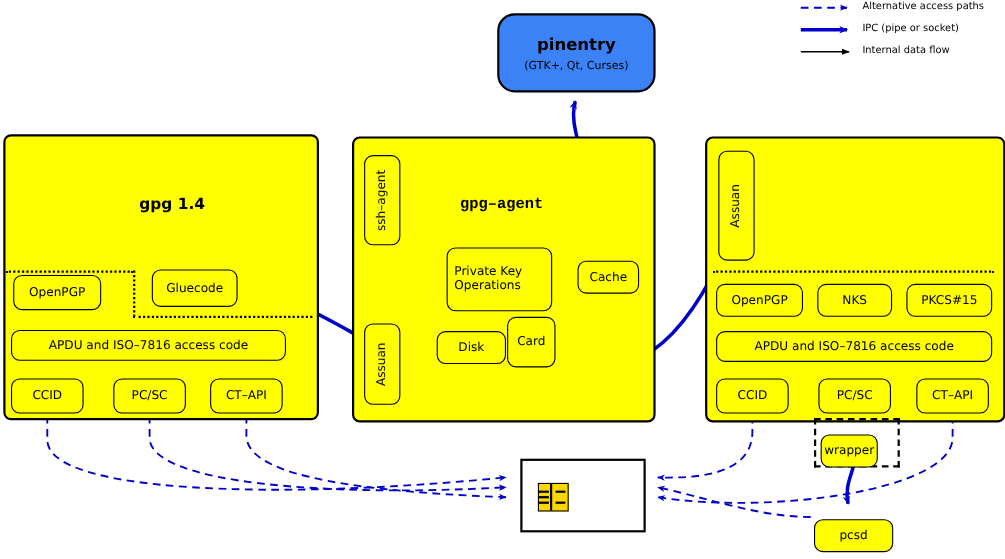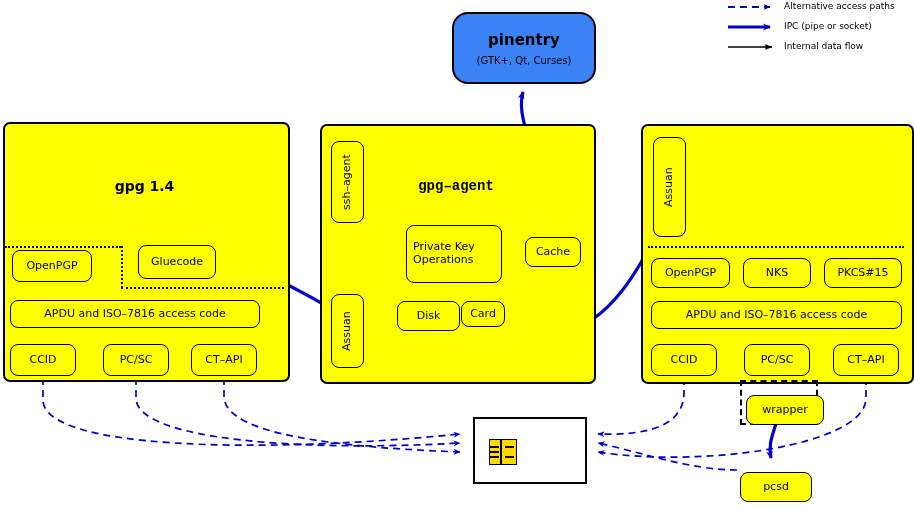--- a/index.html
+++ b/index.html
@@ -84,63 +84,63 @@
       <path d="M502,252 L524,252" marker-end="url(#ah-black)"></path>
       <path d="M524,252 L502,252" marker-end="url(#ah-black)"></path>
       <path d="M443,284 L423,300" marker-end="url(#ah-black)"></path>
       <path d="M447,284 L476,300" marker-end="url(#ah-black)"></path>
     </g>
 
     <path d="M777,402 C782,424 766,436 771,458" stroke="#0000cc" stroke-width="3.2" fill="none" marker-end="url(#ah-blue)"></path>
   </svg>
 
   <div class="container-box" id="box-gpg" style="left:3px;top:122px;width:283px;height:256px;"></div>
-  <div class="container-title" style="left:3px;top:178px;width:283px;">gpg 1.4</div>
+  <div class="container-title" style="left:3px;top:178px;width:283px;padding-left:12px;">gpg 1.4</div>
 
   <div class="dotted-zone" style="left:5px;top:246px;width:116px;height:2px;border-top:2px dotted #000;"></div>
   <div class="dotted-zone" style="left:121px;top:246px;width:2px;height:42px;border-left:2px dotted #000;"></div>
   <div class="dotted-zone" style="left:121px;top:287px;width:163px;height:2px;border-top:2px dotted #000;"></div>
 
   <div class="node" style="left:12px;top:250px;width:80px;height:32px;">OpenPGP</div>
   <div class="node" style="left:138px;top:245px;width:78px;height:34px;">Gluecode</div>
   <div class="node" style="left:10px;top:300px;width:250px;height:28px;">APDU and ISO–7816 access code</div>
   <div class="node" style="left:10px;top:344px;width:66px;height:32px;">CCID</div>
   <div class="node" style="left:103px;top:344px;width:66px;height:32px;">PC/SC</div>
   <div class="node" style="left:191px;top:344px;width:66px;height:32px;">CT–API</div>
 
   <div class="container-box" id="box-agent" style="left:320px;top:124px;width:272px;height:256px;"></div>
   <div class="container-title" style="left:320px;top:178px;width:272px;font-family:Liberation Mono, monospace;">gpg–agent</div>
 
   <div class="node vert" style="left:331px;top:141px;width:33px;height:82px;">ssh–agent</div>
   <div class="node vert" style="left:331px;top:294px;width:33px;height:74px;">Assuan</div>
   <div class="node" style="left:406px;top:225px;width:96px;height:58px;padding:0 6px;">Private Key Operations</div>
   <div class="node" style="left:525px;top:237px;width:56px;height:30px;">Cache</div>
   <div class="node" style="left:397px;top:301px;width:63px;height:30px;">Disk</div>
-  <div class="node" style="left:461px;top:301px;width:44px;height:26px;">Card</div>
+  <div class="node" style="left:461px;top:288px;width:44px;height:46px;">Card</div>
 
   <div class="container-box" id="box-scd" style="left:641px;top:124px;width:269px;height:256px;"></div>
 
   <div class="dotted-zone" style="left:648px;top:246px;width:256px;height:2px;border-top:2px dotted #000;"></div>
 
   <div class="node vert" style="left:653px;top:137px;width:33px;height:100px;">Assuan</div>
   <div class="node" style="left:651px;top:258px;width:79px;height:30px;">OpenPGP</div>
   <div class="node" style="left:743px;top:258px;width:68px;height:30px;">NKS</div>
   <div class="node" style="left:824px;top:258px;width:78px;height:30px;">PKCS#15</div>
   <div class="node" style="left:651px;top:301px;width:251px;height:28px;">APDU and ISO–7816 access code</div>
   <div class="node" style="left:651px;top:344px;width:66px;height:32px;">CCID</div>
   <div class="node" style="left:744px;top:344px;width:66px;height:32px;">PC/SC</div>
   <div class="node" style="left:833px;top:344px;width:66px;height:32px;">CT–API</div>
 
   <div id="pinentry">
     <div class="t1">pinentry</div>
     <div class="t2">(GTK+, Qt, Curses)</div>
   </div>
 
   <div class="dotted-zone" style="left:740px;top:380px;width:74px;height:41px;border:2px dashed #000;"></div>
-  <div class="node" style="left:746px;top:395px;width:78px;height:30px;">wrapper</div>
+  <div class="node" style="left:746px;top:395px;width:52px;height:30px;">wrapper</div>
   <div class="node" style="left:740px;top:472px;width:72px;height:30px;">pcsd</div>
 
   <div id="smartcard">
     <div id="chip">
       <div class="cl" style="left:0;top:6px;width:9px;height:1.5px;"></div>
       <div class="cl" style="left:0;top:11px;width:9px;height:1.5px;"></div>
       <div class="cl" style="left:0;top:16px;width:9px;height:1.5px;"></div>
       <div class="cl" style="left:10px;top:0;width:1.5px;height:24px;"></div>
       <div class="cl" style="left:15px;top:6px;width:9px;height:1.5px;"></div>
       <div class="cl" style="left:15px;top:16px;width:9px;height:1.5px;"></div>

